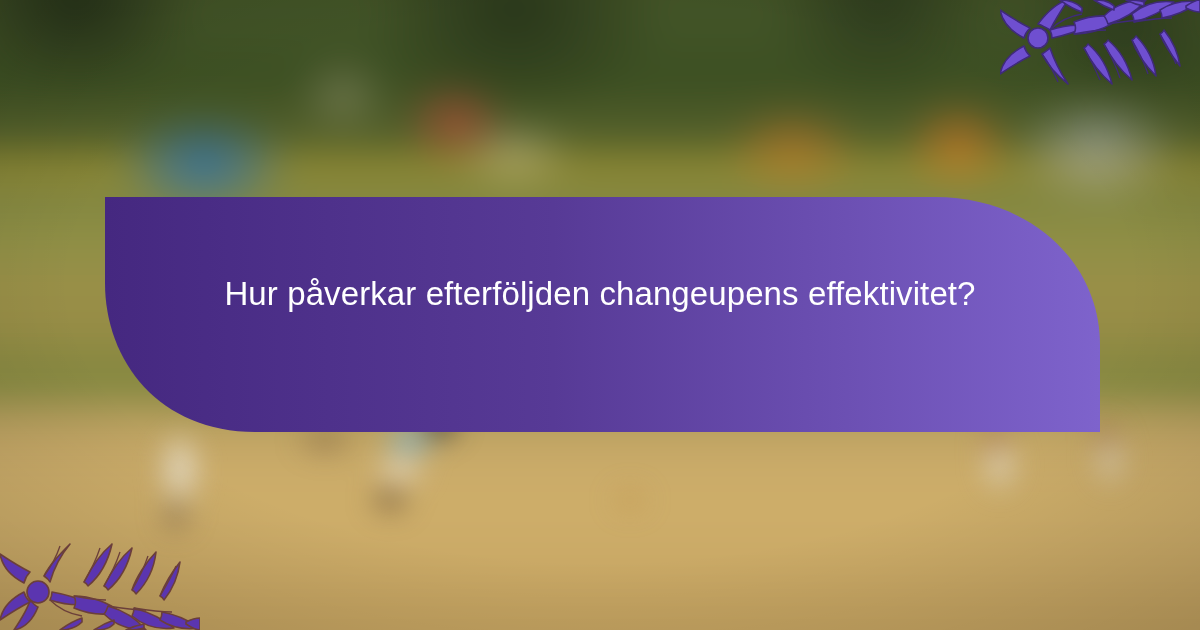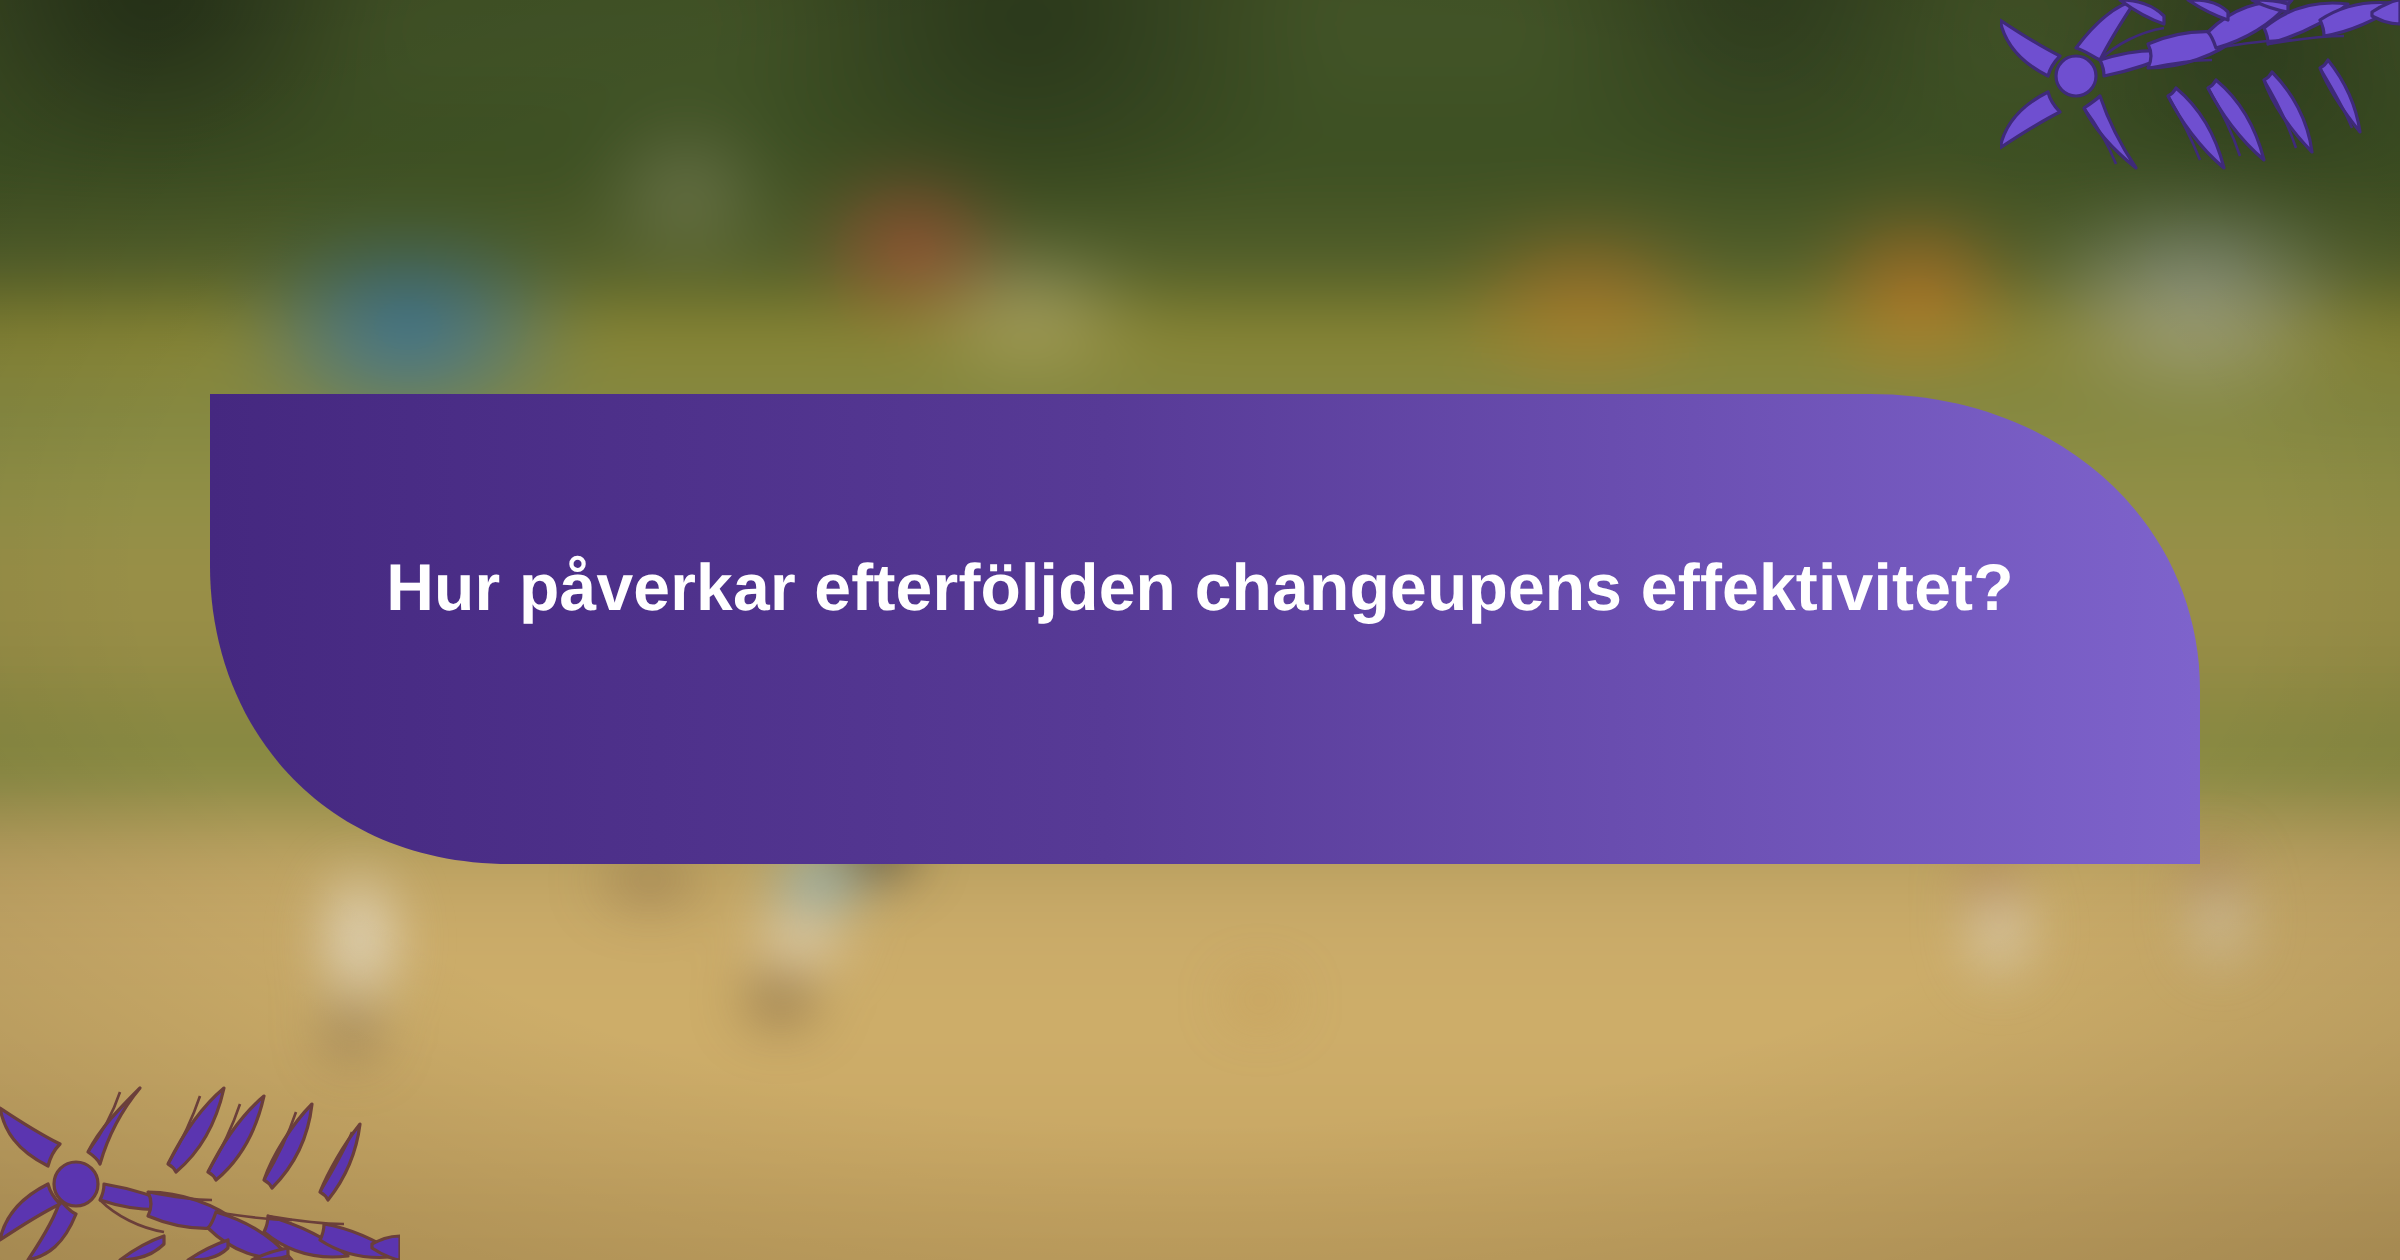--- a/index.html
+++ b/index.html
@@ -91,21 +91,21 @@
   .banner-svg  { position:absolute; left:0; top:0; }
 
   .banner-text {
     position:absolute;
     left:185px; top:268px;
     width:830px;
     text-align:center;
     color:#ffffff;
     font-size:33px;
     line-height:52px;
-    font-weight:700;
+    font-weight:400;
     letter-spacing:.1px;
     white-space:pre-line;
   }
 
   
   .ornament { position:absolute; }
   .ornament-tr { right:0; top:0;  }
   .ornament-bl { left:0;  bottom:0; }
 </style>
 </head>

